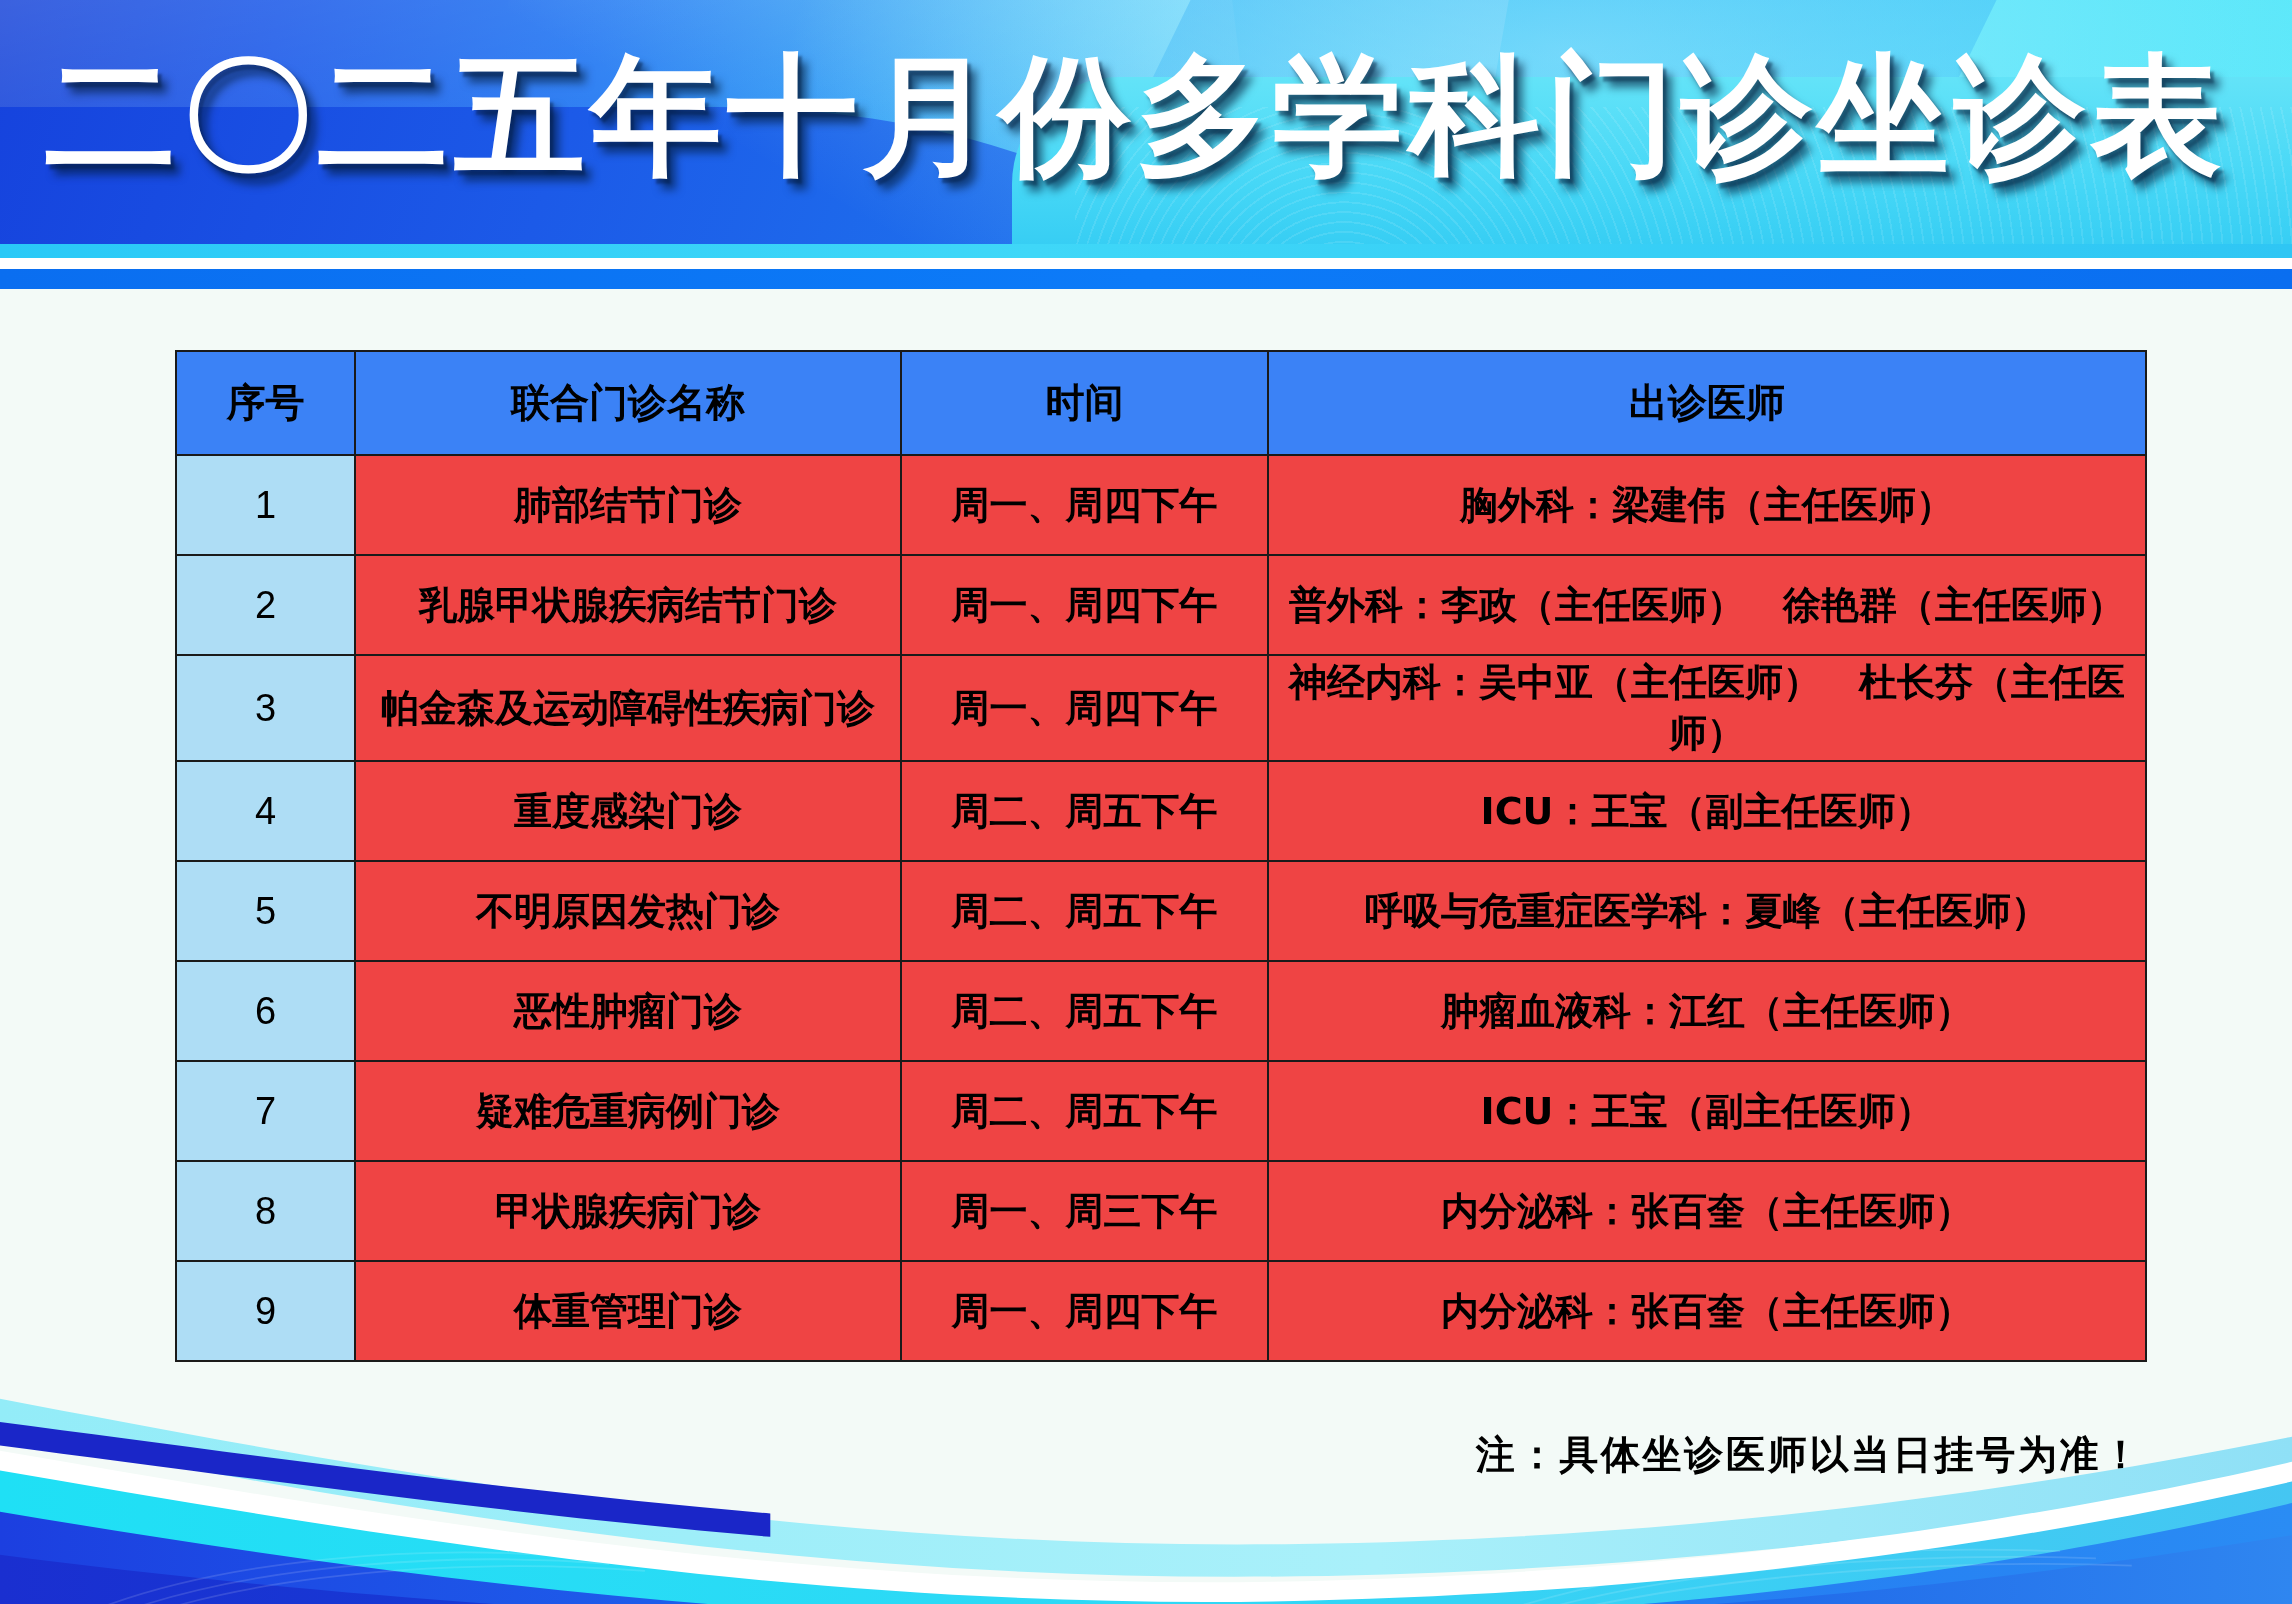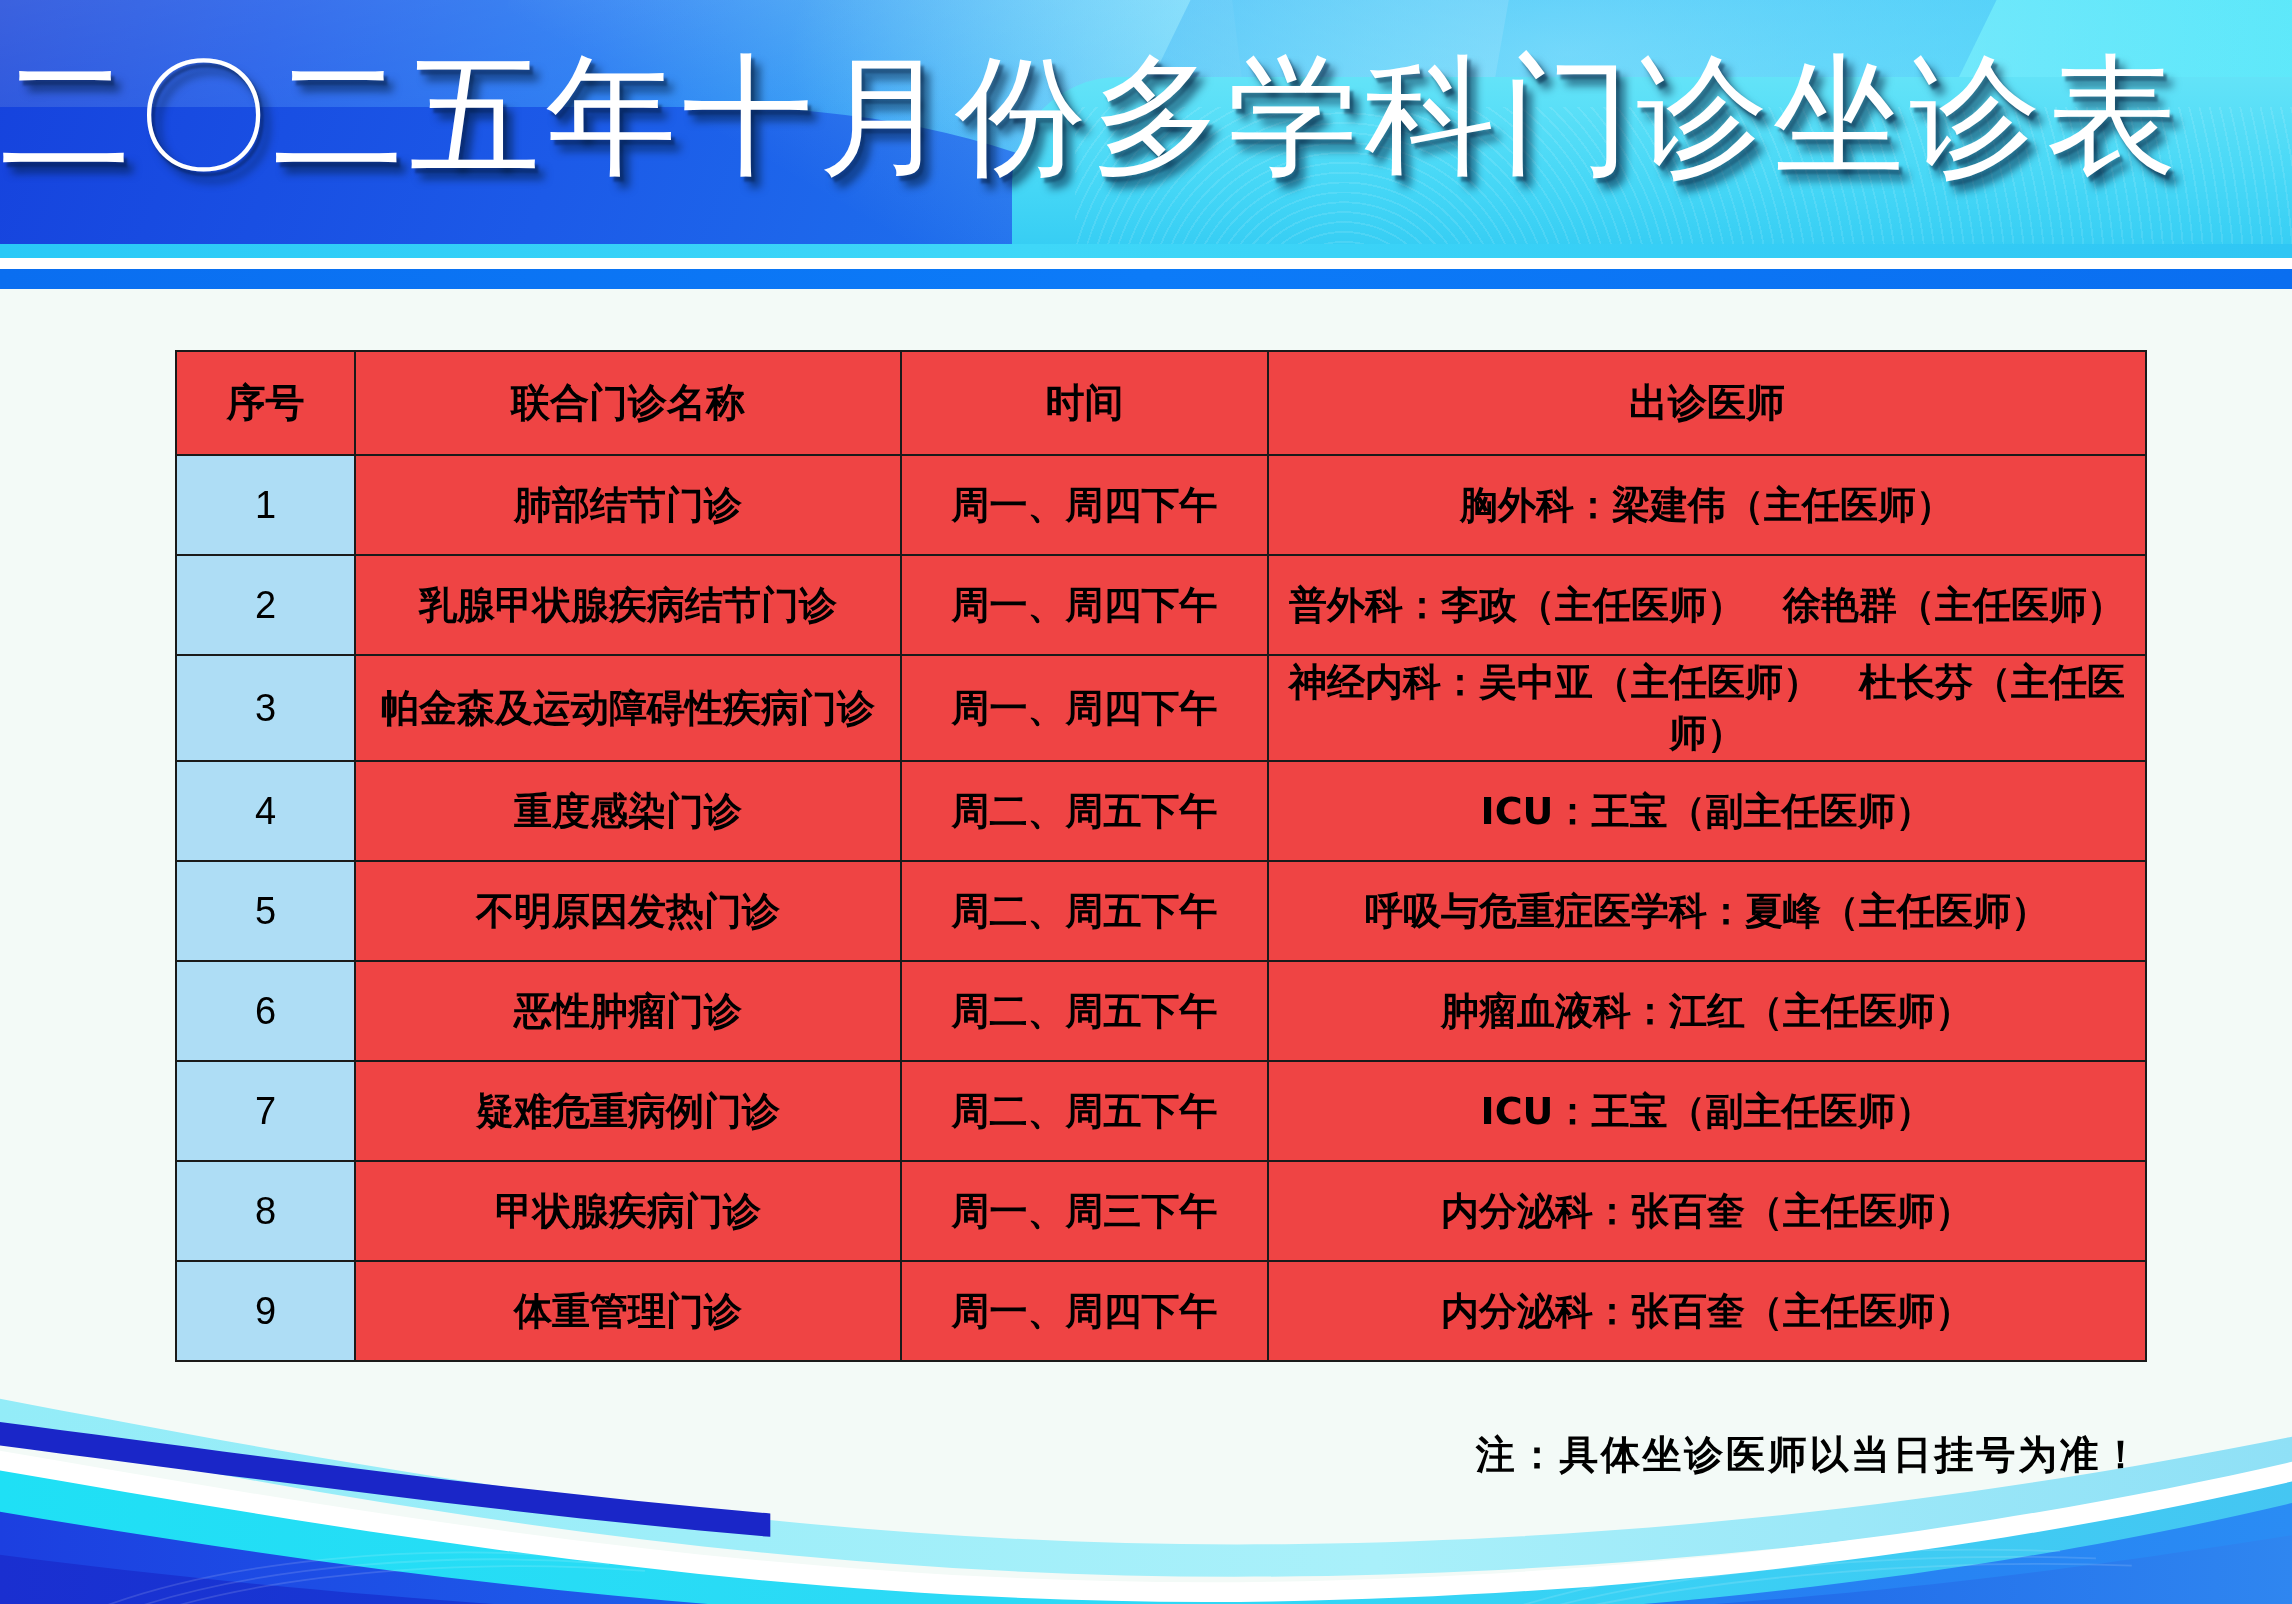--- a/index.html
+++ b/index.html
@@ -63,22 +63,23 @@
   }
   .banner-swoosh{
     position:absolute;left:-90px;top:107px;width:1343px;height:376px;
     border-top-right-radius:537px 269px;
     background:linear-gradient(110deg,#1540dc 0%,#1c5ae8 45%,#1f7ef0 100%);
     pointer-events:none;
   }
 
   .title{
     position:absolute;left:0;top:50px;width:2272px;
+    text-align:center;
     font-family:"DejaVu Sans","Liberation Sans",sans-serif;
-    font-weight:400;
+    font-weight:700;
     font-size:131px;
     line-height:1;
     letter-spacing:5.4px;
     color:#ffffff;
     white-space:nowrap;
     text-shadow:
       9px 10.7px 9px rgba(0,25,55,.60),
       3.6px 4.5px 2.7px rgba(0,20,50,.45);
     z-index:5;
   }
@@ -106,21 +107,21 @@
     vertical-align:middle;
     font-family:"DejaVu Sans","Liberation Sans",sans-serif;
     color:#000000;
   }
   col.c-no{width:179px;}
   col.c-name{width:546px;}
   col.c-time{width:367px;}
   col.c-doc{width:878px;}
 
   table.sched thead th{
-    background:#ef4444;
+    background:#3b82f6;
     height:100px;
     font-size:39px;
     font-weight:700;
   }
   table.sched tbody td{
     height:96px;
     font-size:38px;
     font-weight:700;
     background:#ef4444;
   }

